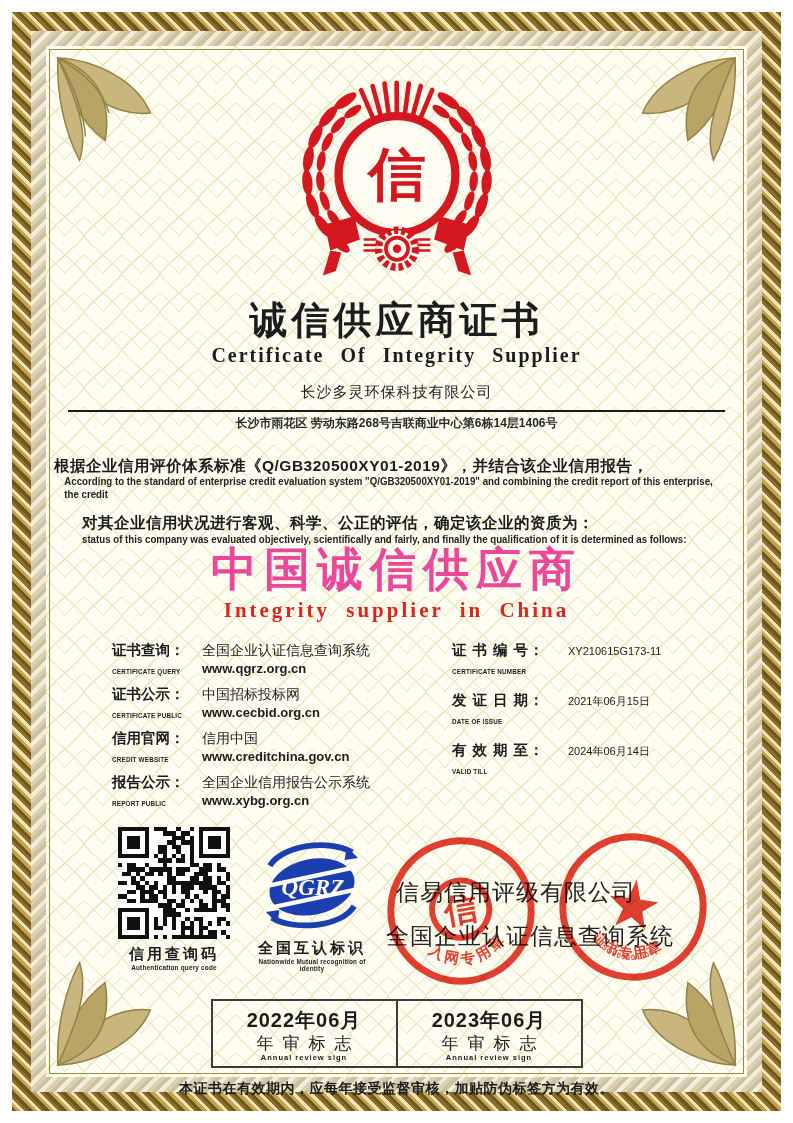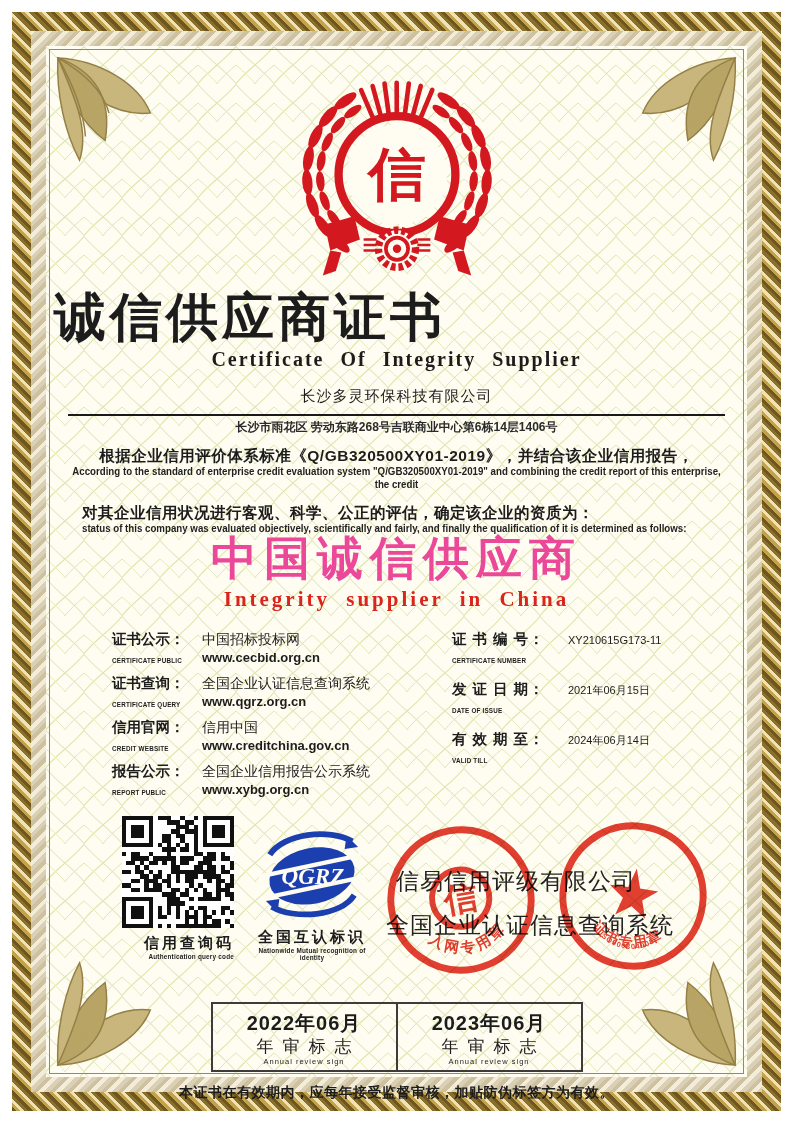--- a/index.html
+++ b/index.html
@@ -15,27 +15,27 @@
   .bg-pattern{position:absolute;inset:46px;width:701px;height:1031px;}
   .inner-line{position:absolute;inset:49px;border:1.5px solid #a08a48;}
   .corner{position:absolute;width:118px;height:118px;opacity:.95;}
   .corner.tl{left:52px;top:52px;}
   .corner.tr{right:52px;top:52px;transform:scaleX(-1);}
   .corner.bl{left:52px;bottom:52px;transform:scaleY(-1);}
   .corner.br{right:52px;bottom:52px;transform:scale(-1,-1);}
   
   .content{position:absolute;inset:54px;display:flex;flex-direction:column;align-items:stretch;}
   .emblem-wrap{text-align:center;margin-top:16px;}
-  .title-cn{font-size:52px;font-weight:900;letter-spacing:4px;margin-top:6px;line-height:1.05;}
+  .title-cn{text-align:center;font-size:38px;font-weight:900;letter-spacing:4px;margin-top:17px;line-height:1.05;}
   .title-en{text-align:center;font-family:"Liberation Serif","DejaVu Serif",serif;font-weight:700;
             font-size:20px;letter-spacing:2px;word-spacing:9px;margin-top:3px;}
   .company{text-align:center;font-size:15px;font-weight:500;margin-top:16px;letter-spacing:1px;}
   .rule{border:0;border-top:2px solid #1a1a1a;margin:8px 14px 3px 14px;}
   .address{text-align:center;font-size:12px;font-weight:700;color:#2a2a2a;}
-  .para1{margin-top:10px;text-align:center;}
+  .para1{margin-top:24px;}
   .para2{margin-top:12px;text-align:left;padding-left:28px;}
   .para-cn{font-size:15.5px;font-weight:700;letter-spacing:.5px;line-height:1.25;}
   .para-en{font-size:10px;font-weight:700;color:#222;transform:scaleX(.97);transform-origin:center;line-height:1.3;}
   .para2 .para-en{transform-origin:left;}
   .award-cn{text-align:center;color:#ec4899;font-size:46px;font-weight:900;letter-spacing:7px;line-height:1;}
   .award-en{text-align:center;color:#da251c;font-family:"Liberation Serif","DejaVu Serif",serif;
             font-weight:700;font-size:21px;letter-spacing:3px;word-spacing:8px;margin-top:6px;}
   
   .info{display:flex;margin-top:18px;padding:0 8px 0 58px;}
   .info-left{width:300px;}
@@ -46,39 +46,39 @@
   .ilabel-en{font-size:6.3px;font-weight:700;letter-spacing:.2px;white-space:nowrap;}
   .ival{padding-left:6px;}
   .ival-cn{font-size:14px;font-weight:500;white-space:nowrap;line-height:1.1;}
   .ival-url{font-size:13px;font-weight:700;line-height:1.15;}
   .info-right .irow{margin-bottom:13px;}
   .info-right .ilabel{width:110px;margin-left:16px;}
   .info-right .ilabel-cn{letter-spacing:1px;}
   .info-right .ival-cn{font-size:11px;padding-top:1px;}
   
   .bottom-row{display:flex;align-items:flex-start;margin-top:10px;padding-left:60px;}
-  .qr-block{width:120px;text-align:right;}
+  .qr-block{width:120px;text-align:center;}
   .qr-svg{width:112px;height:112px;background:#fff;fill:#101010;shape-rendering:crispEdges;}
   .mark-cap-cn{font-size:15px;font-weight:700;letter-spacing:3px;margin-top:2px;}
   .mark-cap-en{font-size:6.4px;font-weight:700;letter-spacing:.2px;}
   .logo-block{width:128px;margin-left:14px;text-align:center;padding-top:10px;}
   .seal-zone{position:relative;width:340px;height:172px;margin-left:6px;flex:none;}
   .overlay-text{position:absolute;font-size:23px;font-weight:500;color:#222;white-space:nowrap;letter-spacing:1px;}
   .ot1{left:14px;top:50px;}
   .ot2{left:4px;top:94px;}
   .seal{position:absolute;mix-blend-mode:multiply;opacity:.94;}
   .seal-left{left:0;top:4px;transform:rotate(-10deg);}
   .seal-right{left:172px;top:0;transform:rotate(8deg);}
   
-  .annual-row{display:flex;justify-content:center;margin-top:14px;align-items:center;}
+  .annual-row{display:flex;justify-content:center;margin-top:0;align-items:center;}
   .abox{width:187px;border:2px solid #3c3c3c;text-align:center;padding:6px 0 4px 0;}
   .abox+.abox{margin-left:-2px;}
   .adate{font-size:20px;font-weight:700;letter-spacing:1px;}
   .albl{font-size:17px;font-weight:400;letter-spacing:9px;margin-left:9px;line-height:1.15;}
-  .aen{font-size:7.5px;font-weight:400;letter-spacing:1px;}
+  .aen{font-size:7.5px;font-weight:700;letter-spacing:1px;}
   .footer-line{text-align:center;font-size:14px;font-weight:700;margin-top:12px;letter-spacing:.5px;}
 </style>
 </head>
 <body>
 
 <div class="page">
 
   <div class="band-outer"></div>
   <div class="band-mid"></div>
   <div class="paper"></div>
@@ -206,30 +206,30 @@
       <div class="para-cn">对其企业信用状况进行客观、科学、公正的评估，确定该企业的资质为：</div>
       <div class="para-en">status of this company was evaluated objectively, scientifically and fairly, and finally the qualification of it is determined as follows:</div>
     </div>
 
     <div class="award-cn">中国诚信供应商</div>
     <div class="award-en">Integrity supplier in China</div>
 
     <div class="info">
       <div class="info-left">
         <div class="irow">
+          <span class="ilabel"><span class="ilabel-cn">证书查询：</span><br>
+          <span class="ilabel-en">CERTIFICATE QUERY</span></span>
+          <span class="ival"><span class="ival-cn">全国企业认证信息查询系统</span><br>
+          <span class="ival-url">www.qgrz.org.cn</span></span>
+        </div>
+        <div class="irow">
           <span class="ilabel"><span class="ilabel-cn">证书公示：</span><br>
           <span class="ilabel-en">CERTIFICATE PUBLIC</span></span>
           <span class="ival"><span class="ival-cn">中国招标投标网</span><br>
           <span class="ival-url">www.cecbid.org.cn</span></span>
-        </div>
-        <div class="irow">
-          <span class="ilabel"><span class="ilabel-cn">证书查询：</span><br>
-          <span class="ilabel-en">CERTIFICATE QUERY</span></span>
-          <span class="ival"><span class="ival-cn">全国企业认证信息查询系统</span><br>
-          <span class="ival-url">www.qgrz.org.cn</span></span>
         </div>
         <div class="irow">
           <span class="ilabel"><span class="ilabel-cn">信用官网：</span><br>
           <span class="ilabel-en">CREDIT WEBSITE</span></span>
           <span class="ival"><span class="ival-cn">信用中国</span><br>
           <span class="ival-url">www.creditchina.gov.cn</span></span>
         </div>
         <div class="irow">
           <span class="ilabel"><span class="ilabel-cn">报告公示：</span><br>
           <span class="ilabel-en">REPORT PUBLIC</span></span>

